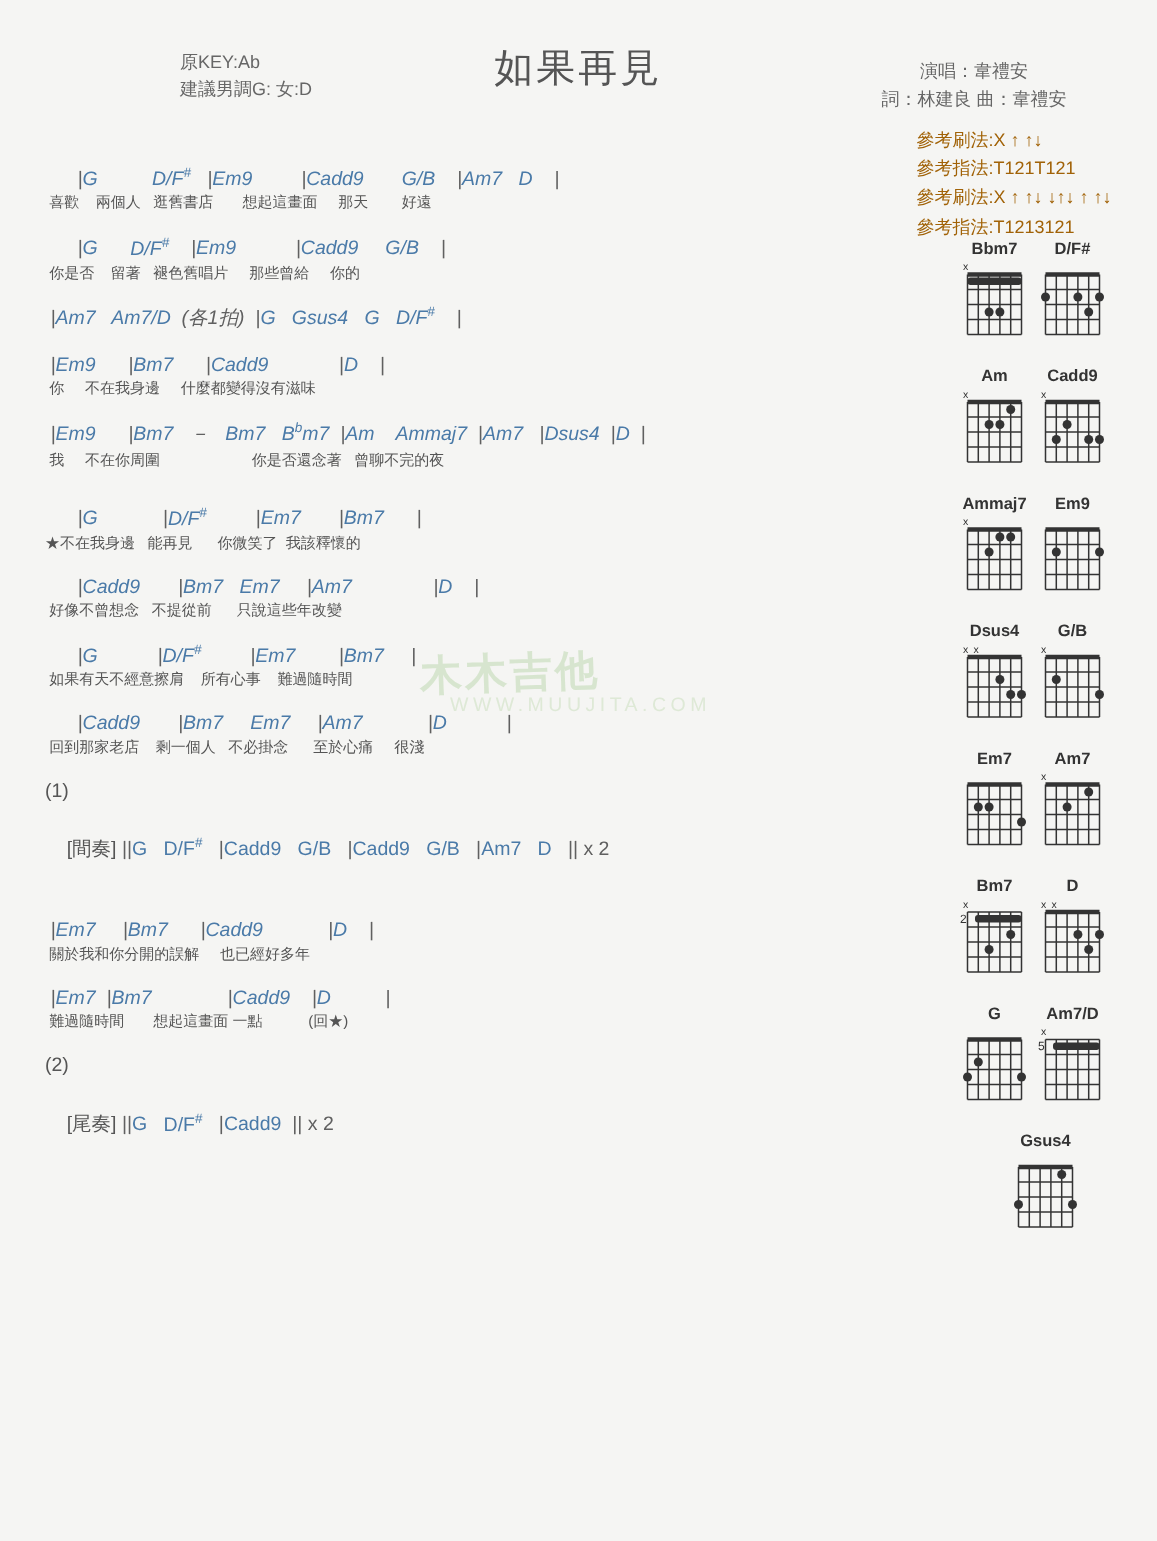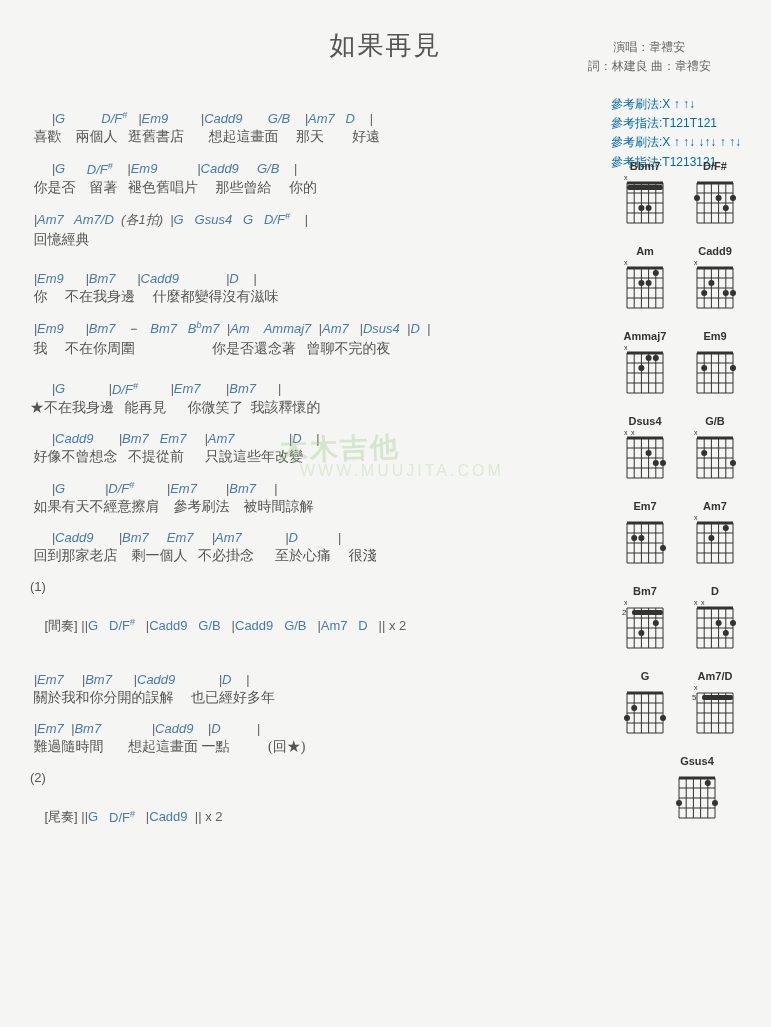--- a/index.html
+++ b/index.html
@@ -10,65 +10,69 @@
     font-family: "Microsoft YaHei", "SimSun", sans-serif;
     font-size: 13px;
     color: #606060;
     position: relative;
     padding: 20px 30px;
   }
   .header { position: relative; margin-bottom: 20px; height: 70px; }
   .title { text-align: center; font-size: 26px; color: #555; font-weight: normal; letter-spacing: 2px; padding-top: 8px; }
   .key-info { position: absolute; left: 90px; top: 12px; font-size: 12px; line-height: 1.5; color: #666; }
   .credits { position: absolute; right: 30px; top: 18px; font-size: 12px; line-height: 1.6; color: #666; text-align: center; }
-  .ref-patterns { position: absolute; right: 30px; top: 95px; font-size: 12px; line-height: 1.6; color: #0369a1; }
+  .ref-patterns { position: absolute; right: 30px; top: 84px; font-size: 12px; line-height: 1.6; color: #a16207; }
   .content { width: 560px; }
   .section-label { display: inline; color: #555; }
   .bar { color: #606060; }
   .chord { color: #4a7aa8; font-size: 13px; }
   .chord sup { font-size: 9px; vertical-align: super; }
-  .lyric-line { color: #555; font-size: 14px; margin-bottom: 14px; white-space: pre; font-family: Liberation Serif, serif; }
+  .lyric-line { color: #555; font-size: 10px; margin-bottom: 14px; white-space: pre; }
   .chord-line { white-space: pre; margin-bottom: 2px; font-size: 13px; font-style: italic; }
   .note { color: #606060; }
   .intro-line { margin-bottom: 22px; white-space: pre; }
   .block { margin-bottom: 6px; }
   .number-label { margin: 10px 0 8px 0; color: #555; }
   .star { color: #555; }
   .chord-diagrams {
     position: absolute;
     right: 30px;
     top: 160px;
     width: 130px;
   }
-  .diagram-row { display: flex; gap: 18px; margin-bottom: 18px; justify-content: flex-end; }
+  .diagram-row { display: flex; margin-bottom: 18px; justify-content: flex-end; }
   .diagram { width: 52px; text-align: center; }
   .diagram-name { font-size: 11px; color: #333; margin-bottom: 3px; font-weight: bold; }
   .diagram-grid {
     width: 46px; height: 52px; margin: 0 auto;
     position: relative;
   }
   .diagram-grid svg { display: block; }
   .watermark {
     position: absolute;
     left: 280px; top: 430px;
     font-size: 28px; color: rgba(160,200,140,0.35);
     font-weight: bold; letter-spacing: 2px;
     pointer-events: none;
     transform: rotate(-2deg);
   }
   .watermark-sub {
     position: absolute; left: 300px; top: 462px;
-    font-size: 16px; color: rgba(160,200,140,0.28);
+    font-size: 13px; color: rgba(160,200,140,0.28);
     letter-spacing: 3px; pointer-events: none;
   }
 </style>
 </head>
 <body>
 
 <div class="header">
+  <div class="key-info">
+    <div>原KEY:Ab</div>
+    <div>建議男調G: 女:D</div>
+  </div>
   <h1 class="title">如果再見</h1>
   <div class="credits">
     <div>演唱：韋禮安</div>
     <div>詞：林建良  曲：韋禮安</div>
   </div>
 </div>
 
 <div class="ref-patterns">
   <div>參考刷法:X ↑ ↑↓</div>
   <div>參考指法:T121T121</div>
@@ -82,21 +86,20 @@
   <div class="block">
     <div class="chord-line">      <span class="bar">|</span><span class="chord">G</span>          <span class="chord"><span>D/F</span><sup>#</sup></span>   <span class="bar">|</span><span class="chord">Em9</span>         <span class="bar">|</span><span class="chord">Cadd9</span>       <span class="chord">G/B</span>    <span class="bar">|</span><span class="chord">Am7</span>   <span class="chord">D</span>    <span class="bar">|</span></div>
     <div class="lyric-line"> 喜歡    兩個人   逛舊書店       想起這畫面     那天        好遠</div>
   </div>
   <div class="block">
     <div class="chord-line">      <span class="bar">|</span><span class="chord">G</span>      <span class="chord"><span>D/F</span><sup>#</sup></span>    <span class="bar">|</span><span class="chord">Em9</span>           <span class="bar">|</span><span class="chord">Cadd9</span>     <span class="chord">G/B</span>    <span class="bar">|</span></div>
     <div class="lyric-line"> 你是否    留著   褪色舊唱片     那些曾給     你的</div>
   </div>
   <div class="block">
     <div class="chord-line"> <span class="bar">|</span><span class="chord">Am7</span>   <span class="chord">Am7/D</span>  <span class="note">(各1拍)</span>  <span class="bar">|</span><span class="chord">G</span>   <span class="chord">Gsus4</span>   <span class="chord">G</span>   <span class="chord"><span>D/F</span><sup>#</sup></span>    <span class="bar">|</span></div>
-    <div class="lyric-line"> 回憶經典</div>
   </div>
 
   <div style="height:8px"></div>
 
   <div class="block">
     <div class="chord-line"> <span class="bar">|</span><span class="chord">Em9</span>      <span class="bar">|</span><span class="chord">Bm7</span>      <span class="bar">|</span><span class="chord">Cadd9</span>             <span class="bar">|</span><span class="chord">D</span>    <span class="bar">|</span></div>
     <div class="lyric-line"> 你     不在我身邊     什麼都變得沒有滋味</div>
   </div>
   <div class="block">
     <div class="chord-line"> <span class="bar">|</span><span class="chord">Em9</span>      <span class="bar">|</span><span class="chord">Bm7</span>   <span class="note">－</span>   <span class="chord">Bm7</span>   <span class="chord"><span>B</span><sup>b</sup><span>m7</span></span>  <span class="bar">|</span><span class="chord">Am</span>    <span class="chord">Ammaj7</span>  <span class="bar">|</span><span class="chord">Am7</span>   <span class="bar">|</span><span class="chord">Dsus4</span>  <span class="bar">|</span><span class="chord">D</span>  <span class="bar">|</span></div>
@@ -108,21 +111,21 @@
   <div class="block">
     <div class="chord-line">      <span class="bar">|</span><span class="chord">G</span>            <span class="bar">|</span><span class="chord"><span>D/F</span><sup>#</sup></span>         <span class="bar">|</span><span class="chord">Em7</span>       <span class="bar">|</span><span class="chord">Bm7</span>      <span class="bar">|</span></div>
     <div class="lyric-line"><span class="star">★</span><span>不在我身邊   能再見      你微笑了  我該釋懷的</span></div>
   </div>
   <div class="block">
     <div class="chord-line">      <span class="bar">|</span><span class="chord">Cadd9</span>       <span class="bar">|</span><span class="chord">Bm7</span>   <span class="chord">Em7</span>     <span class="bar">|</span><span class="chord">Am7</span>               <span class="bar">|</span><span class="chord">D</span>    <span class="bar">|</span></div>
     <div class="lyric-line"> 好像不曾想念   不提從前      只說這些年改變</div>
   </div>
   <div class="block">
     <div class="chord-line">      <span class="bar">|</span><span class="chord">G</span>           <span class="bar">|</span><span class="chord"><span>D/F</span><sup>#</sup></span>         <span class="bar">|</span><span class="chord">Em7</span>        <span class="bar">|</span><span class="chord">Bm7</span>     <span class="bar">|</span></div>
-    <div class="lyric-line"> 如果有天不經意擦肩    參考刷法    被時間諒解</div>
+    <div class="lyric-line"> 如果有天不經意擦肩    所有心事    難過隨時間</div>
   </div>
   <div class="block">
     <div class="chord-line">      <span class="bar">|</span><span class="chord">Cadd9</span>       <span class="bar">|</span><span class="chord">Bm7</span>     <span class="chord">Em7</span>     <span class="bar">|</span><span class="chord">Am7</span>            <span class="bar">|</span><span class="chord">D</span>           <span class="bar">|</span></div>
     <div class="lyric-line"> 回到那家老店    剩一個人   不必掛念      至於心痛     很淺</div>
   </div>
 
   <div class="number-label">(1)</div>
   <div class="intro-line">
     <span class="section-label">[間奏]</span> <span class="bar">||</span><span class="chord">G   D/F</span><span class="chord"><sup>#</sup></span>   <span class="bar">|</span><span class="chord">Cadd9   G/B</span>   <span class="bar">|</span><span class="chord">Cadd9   G/B</span>   <span class="bar">|</span><span class="chord">Am7   D</span>   <span class="bar">|| x 2</span>
   </div>

